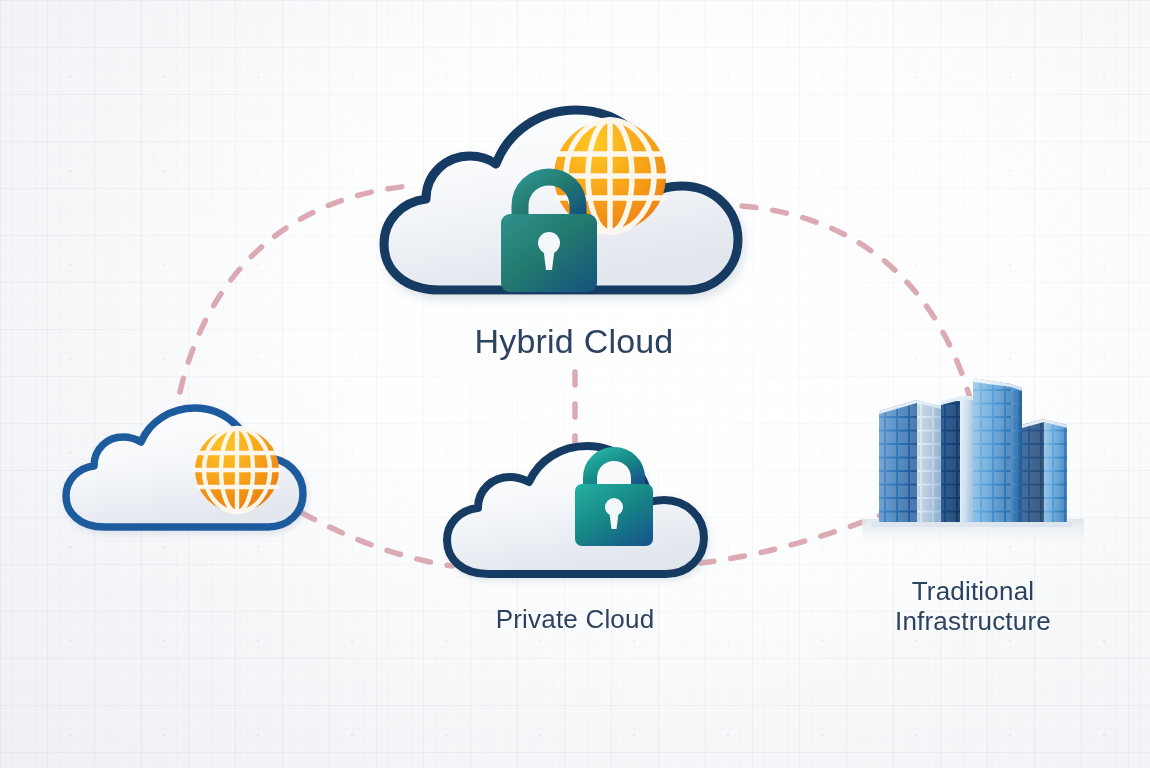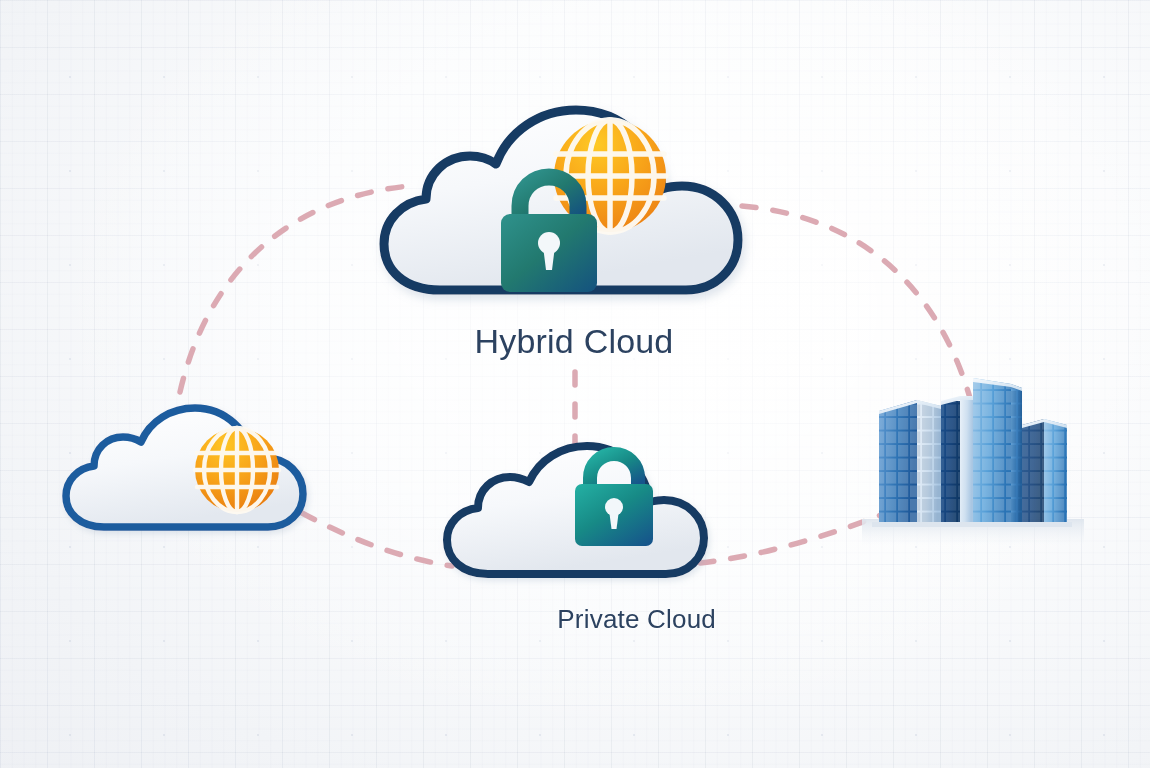--- a/index.html
+++ b/index.html
@@ -71,21 +71,21 @@
     line-height: 1.16;
     text-shadow: 0 1px 1px rgba(255,255,255,0.85);
     white-space: pre-line;
   }
   
   #node-hybrid      { left: 362px; top: 104px;  width: 424px; }
   #node-hybrid .node-label  { font-size: 34px; margin-top: 8px; }
   #node-public      { left: 54px;  top: 408px;  width: 268px; }
   #node-public .node-label  { font-size: 25px; margin-top: 10px; }
   #node-private     { left: 434px; top: 446px;  width: 282px; }
-  #node-private .node-label { font-size: 26px; margin-top: 10px; text-align: right; }
+  #node-private .node-label { font-size: 26px; margin-top: 10px; }
   #node-traditional { left: 862px; top: 364px;  width: 222px; }
   #node-traditional .node-label { font-size: 26px; margin-top: 12px; }
   .art-svg { display: block; overflow: visible; }
 </style>
 </head>
 <body>
 
 <div id="stage">
 
   <div id="grid-layer"></div>
@@ -336,15 +336,17 @@
           <polygon points="160,61 182,55 182,160 160,160" fill="url(#bldC)" opacity="0.92"></polygon>
           <polygon points="160,61 182,55 182,160 160,160" fill="url(#winPat)" opacity="0.6"></polygon>
           <polygon points="182,55 205,61 205,160 182,160" fill="url(#bldD)"></polygon>
           <polygon points="182,55 205,61 205,160 182,160" fill="url(#winPat)"></polygon>
           <polygon points="160,61 182,55 205,61 205,64 182,58 160,64" fill="url(#roofG)"></polygon>
         </g>
 
         <rect x="10" y="158" width="200" height="5" fill="#dde5ee"></rect>
       </svg>
     </div>
+    <div class="node-label">Traditional
+Infrastructure</div>
   </div>
 
 </div>
 
 </body></html>

